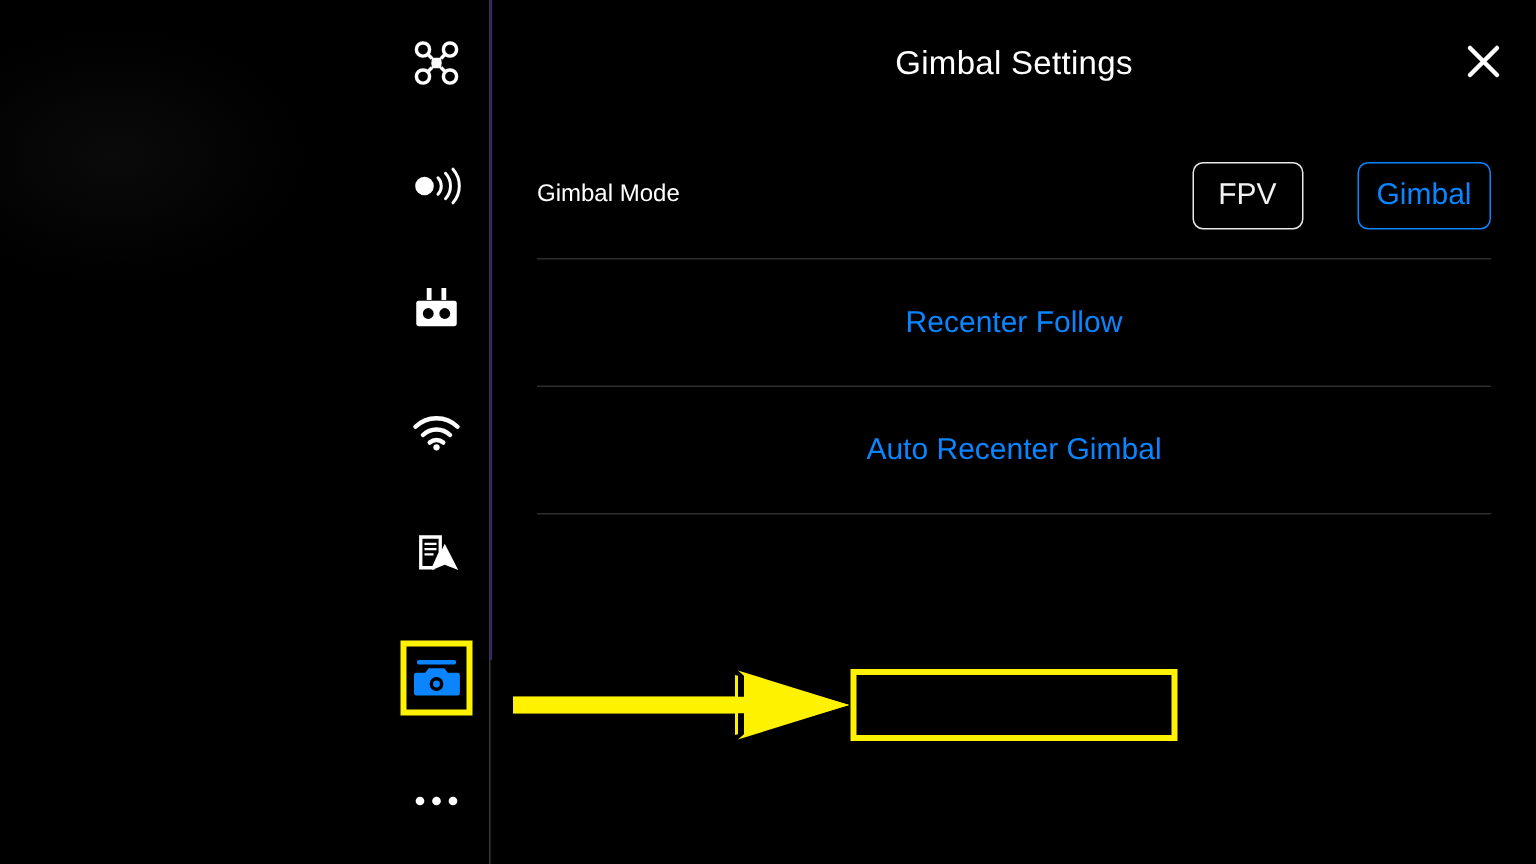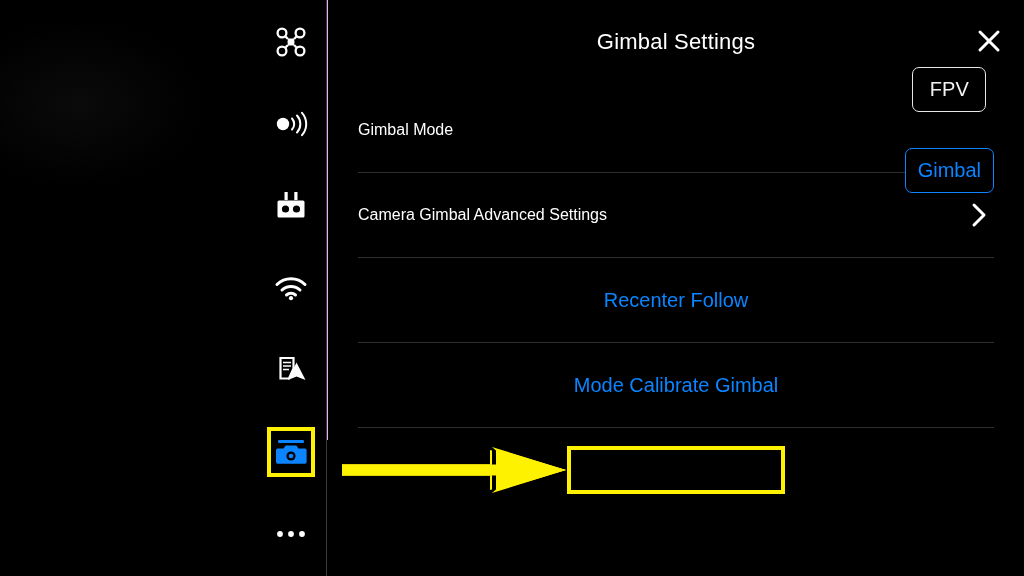--- a/index.html
+++ b/index.html
@@ -12,21 +12,21 @@
     width: 1024px;
     height: 576px;
     overflow: hidden;
     font-family: "Liberation Sans", sans-serif;
     -webkit-font-smoothing: antialiased;
   }
   #app {
     position: relative;
     width: 1024px;
     height: 440px;
-    background: #f0abfc;
+    background: #4c1d95;
   }
 
   
   .video-feed {
     position: absolute;
     left: 0; top: 0;
     width: 256px;
     height: 576px;
     background:
       radial-gradient(ellipse 180px 120px at 30% 18%, #0a0a0a 0%, #000 70%),
@@ -125,21 +125,20 @@
     color: #0A84FF;
     font-size: 20px;
     cursor: pointer;
   }
   .row-spacer { flex: 1; }
 
   .mode-buttons {
     display: flex;
     align-items: center;
     gap: 36px;
-    flex-direction: column;
   }
   .seg-btn {
     min-width: 74px;
     height: 45px;
     border-radius: 7px;
     display: flex;
     align-items: center;
     justify-content: center;
     font-size: 20px;
     padding: 0 12px;
@@ -299,37 +298,28 @@
 
       <div class="row first">
         <div class="row-label">Gimbal Mode</div>
         <div class="row-spacer"></div>
         <div class="mode-buttons">
           <div class="seg-btn inactive">FPV</div>
           <div class="seg-btn active">Gimbal</div>
         </div>
       </div>
 
-      <div class="row">
-        <div class="row-label">Camera Gimbal Advanced Settings</div>
-        <div class="row-spacer"></div>
-        <div class="chevron">
-          <svg width="20" height="26" viewBox="0 0 20 26">
-            <path d="M5 3 L15 13 L5 23" fill="none" stroke="#ffffff" stroke-width="3" stroke-linecap="round" stroke-linejoin="round"></path>
-          </svg>
-        </div>
-      </div>
 
       <div class="row">
         <div class="row-action">Recenter Follow</div>
       </div>
 
 
       <div class="row">
-        <div class="row-action">Mode Calibrate Gimbal</div>
+        <div class="row-action">Auto Recenter Gimbal</div>
       </div>
 
     </div>
   </div>
 
   <div class="annot-box"></div>
 
   <div class="annot-arrow">
     <svg width="228" height="58" viewBox="0 0 228 58">
       <path d="M2 23.5 H150 V9 L226 29 L150 49 V34.5 H2 Z

